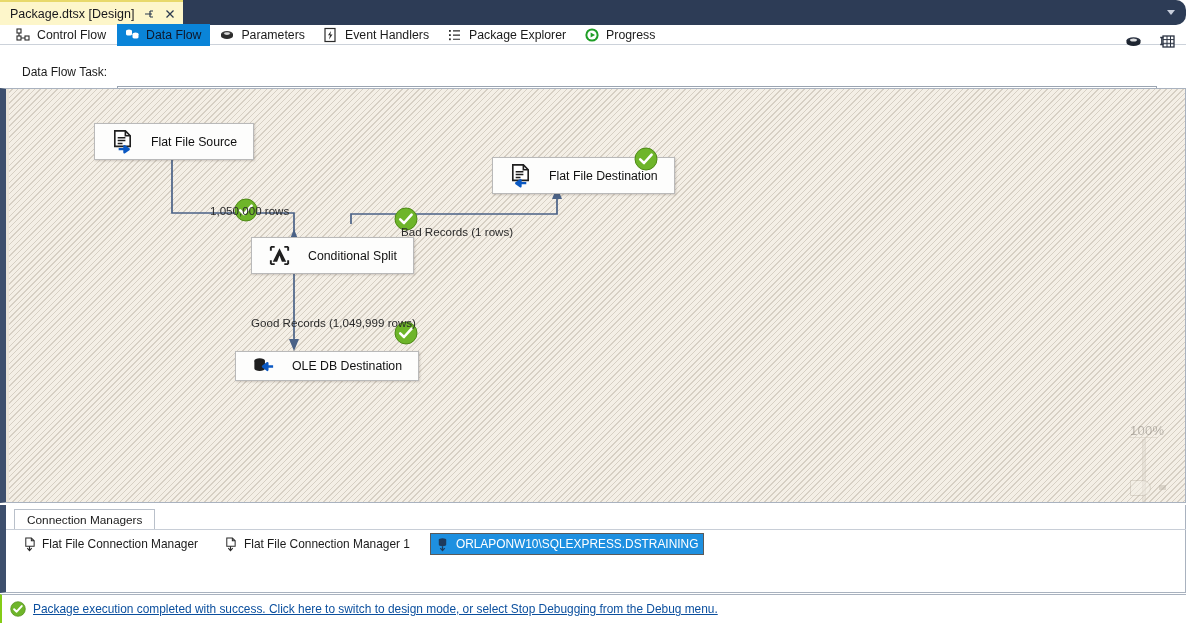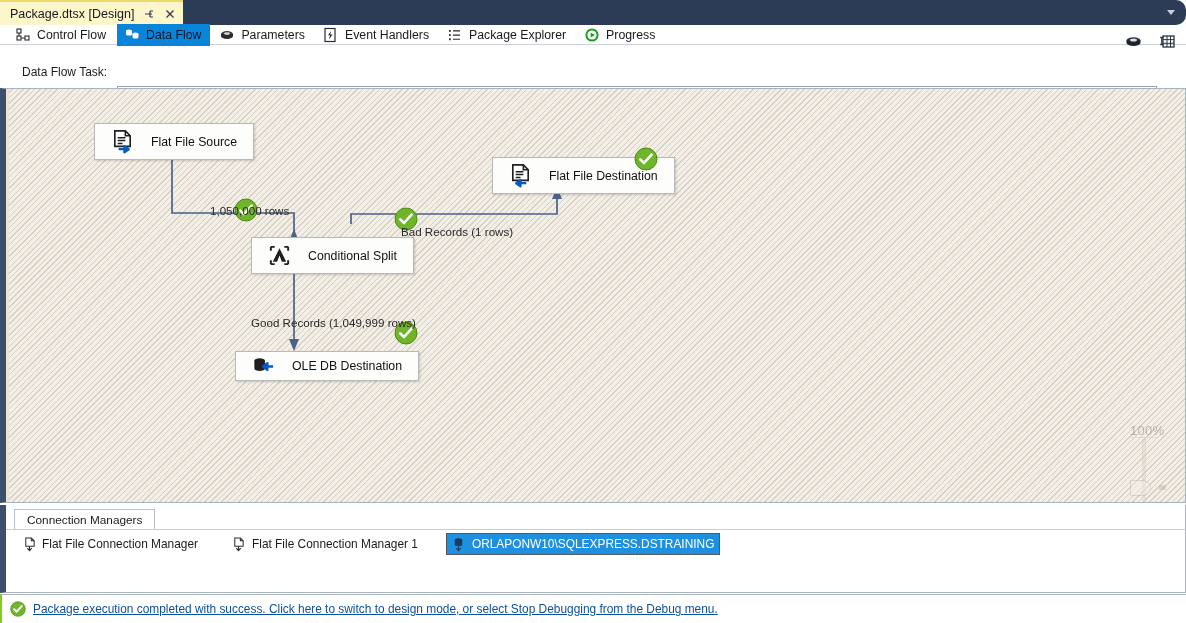--- a/index.html
+++ b/index.html
@@ -222,21 +222,21 @@
     padding: 0 12px;
     font-size: 11.8px;
     color: #1b1b1b;
   }
   .cmrule {
     position: absolute; left: 0; top: 24px; width: 1180px; height: 1px;
     background: #c8ced7;
   }
   .cmrow {
     position: absolute; left: 10px; top: 28px;
-    display: flex; align-items: center; gap: 8px;
+    display: flex; align-items: center; gap: 0px;
   }
   .cmitem {
     display: flex; align-items: center; gap: 6px;
     font-size: 11.9px; color: #1b1b1b;
     padding: 3px 6px;
     margin-right: 14px;
     white-space: nowrap;
   }
   .cmitem.selected {
     background: #1e90e0;

